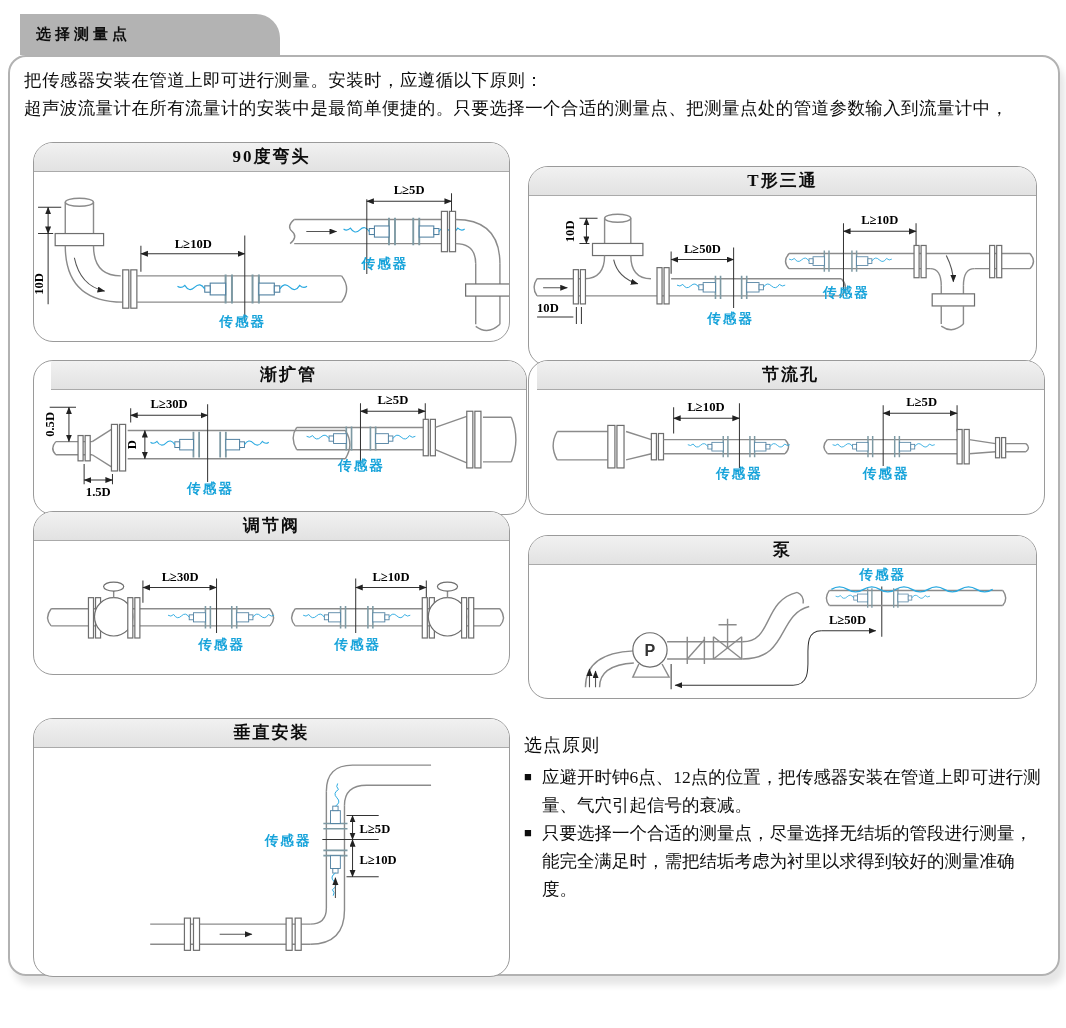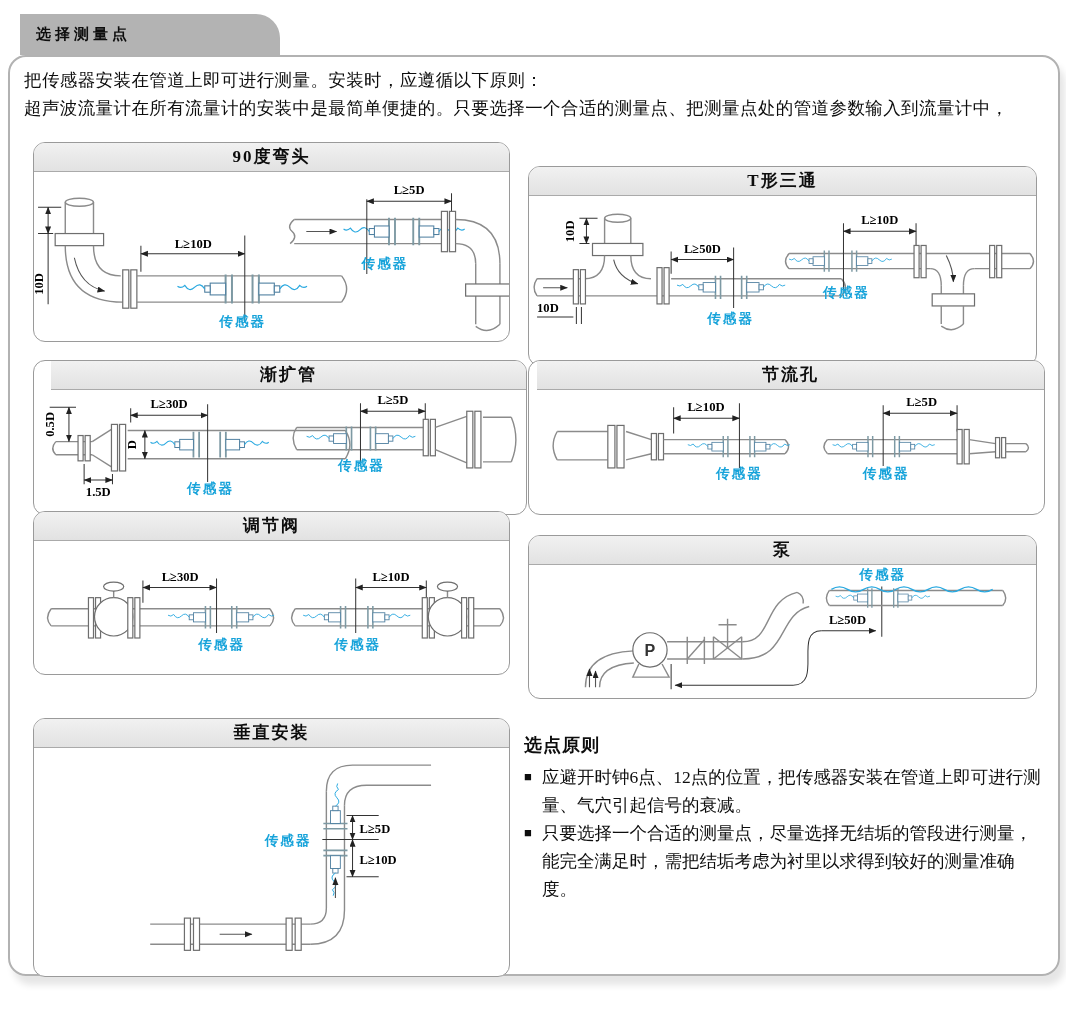--- a/index.html
+++ b/index.html
@@ -8,39 +8,39 @@
   
   .tab{position:absolute;left:20px;top:14px;width:260px;height:41px;background:#b3b3b3;
        border-radius:0 24px 0 0;line-height:41px;padding-left:16px;box-sizing:border-box;
        font-size:15px;font-weight:bold;letter-spacing:4px;color:#0d0d0d;}
   
   .frame{position:absolute;left:8px;top:55px;width:1048px;height:917px;border:2px solid #b2b2b2;
          border-radius:18px;box-shadow:5px 9px 7px rgba(0,0,0,0.10);}
   .intro{position:absolute;left:24px;top:66px;width:1016px;font-size:17.5px;line-height:28px;
          letter-spacing:0.4px;color:#0d0d0d;}
   
-  .panel{position:absolute;border:1.5px solid #9a9a9a;border-radius:12px;overflow:hidden;background:#fff;}
+  .panel{position:absolute;border:1.5px solid #9a9a9a;border-radius:20px;overflow:hidden;background:#fff;}
   .panel-head{height:28px;line-height:28px;text-align:center;font-size:17px;font-weight:bold;
               letter-spacing:2px;background:linear-gradient(#f1f1f1,#e2e2e2);border-bottom:1px solid #aaa;color:#0d0d0d;}
   .panel-body{position:absolute;left:0;right:0;top:29.5px;bottom:0;}
   .panel-body svg{display:block;width:100%;height:100%;}
   
   .pipe{stroke:#8b8b8b;stroke-width:1.4;fill:none;}
   .flange{fill:#ffffff;stroke:#6e6e6e;stroke-width:1.2;}
   .dim{stroke:#333;stroke-width:1;fill:none;}
   .flow{stroke:#555;stroke-width:1.1;fill:none;}
   .cable{stroke:#2aa9e0;stroke-width:1.3;fill:none;}
   .clamp{stroke:#7d99a3;stroke-width:2.2;}
   .sbody{fill:#fff;stroke:#4e7fa0;stroke-width:1.2;}
   .dimtext{font-family:"Liberation Serif",serif;font-size:12.5px;font-weight:bold;fill:#000;}
   .slabel{font-family:"Liberation Serif",serif;font-size:13.5px;font-weight:bold;fill:#17a3da;letter-spacing:2px;}
   .pletter{font-family:"Liberation Sans",sans-serif;font-size:16px;font-weight:bold;fill:#333;}
   
   .principles{position:absolute;left:524px;top:733px;width:518px;font-size:17.5px;color:#0d0d0d;}
-  .principles .ptitle{font-size:18px;margin:0 0 6px 0;font-weight:bold;letter-spacing:1px;}
+  .principles .ptitle{font-size:18px;margin:0 0 6px 0;font-weight:normal;letter-spacing:1px;}
   .pitem{display:flex;line-height:28px;margin:0;}
   .pitem .bullet{flex:0 0 18px;font-size:13px;line-height:28px;}
   .pitem .ptext{flex:1;}
 </style>
 </head>
 <body>
 
 <svg width="0" height="0" style="position:absolute" aria-hidden="true">
   <defs>
     <marker id="arr" markerUnits="userSpaceOnUse" markerWidth="8" markerHeight="7" refX="7" refY="3" orient="auto-start-reverse">

